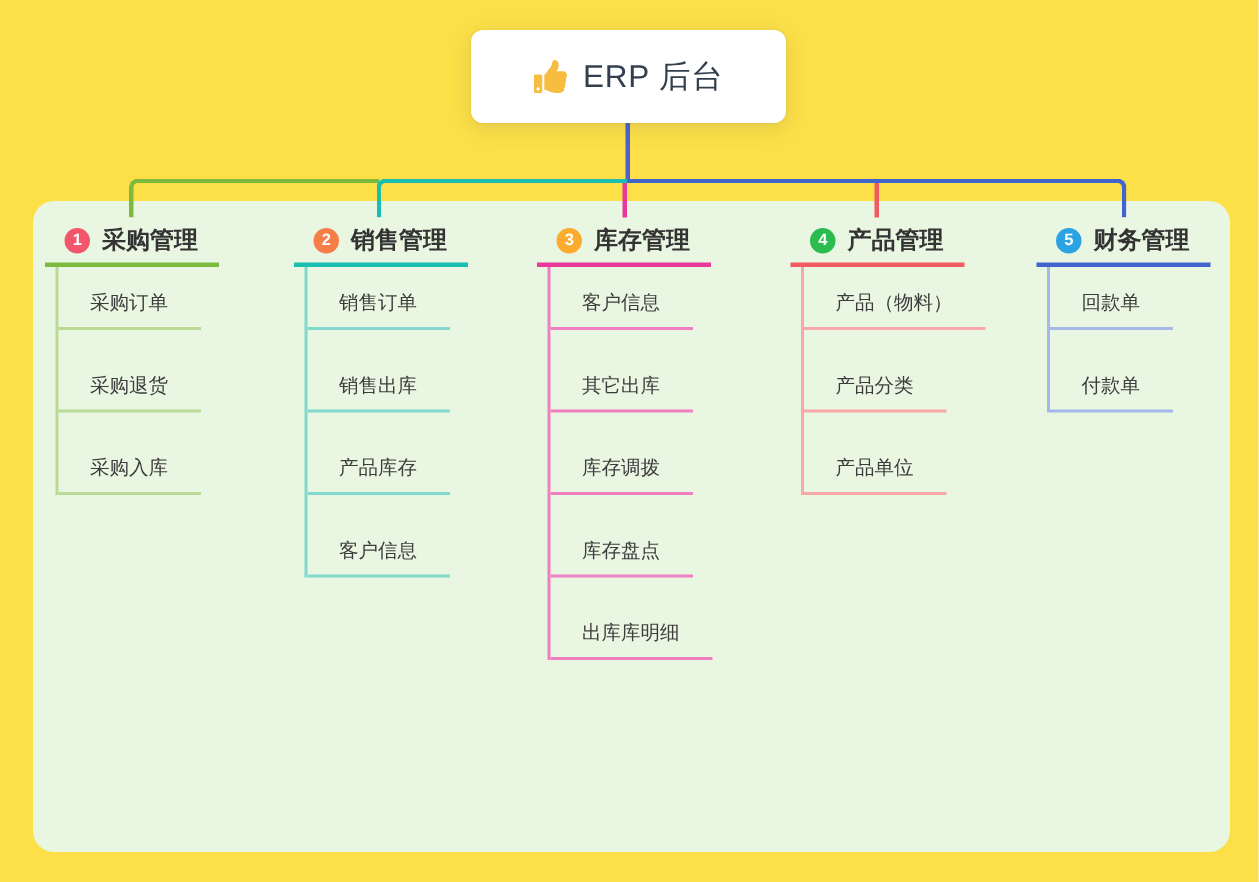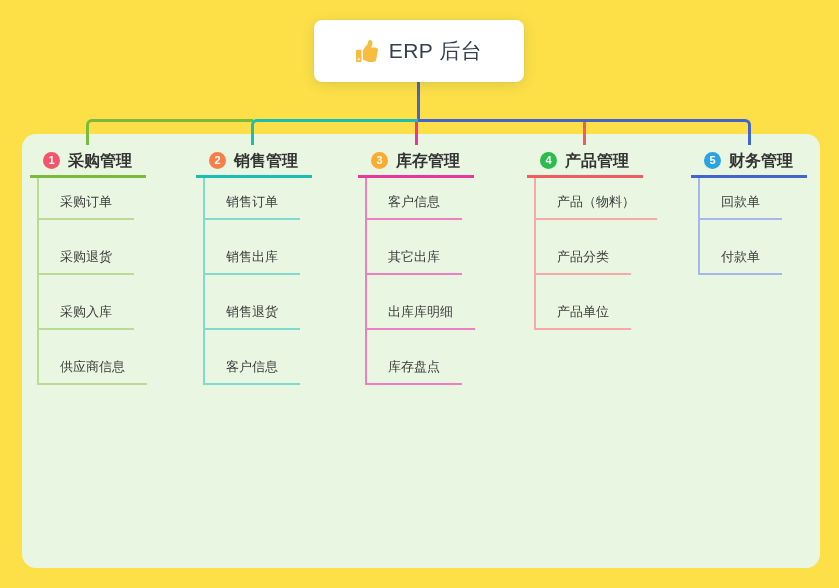--- a/index.html
+++ b/index.html
@@ -86,43 +86,40 @@
         </div>
 
         <div class="bitem">
           <span>采购退货</span>
         </div>
 
         <div class="bitem">
           <span>采购入库</span>
         </div>
 
-        <div class="bitem">
-          <span>供应商信息</span>
-        </div>
       </div>
   </div>
 
   <div class="branch br1" style="--badge: #f87e48; --line: #1abfb1; --subline: #83d9ce;">
     <div class="bheader">
       <span class="badge">2</span>
       <span class="btitle">销售管理</span>
     </div>
     <div class="bitems">
 
         <div class="bitem">
           <span>销售订单</span>
         </div>
 
         <div class="bitem">
           <span>销售出库</span>
         </div>
 
         <div class="bitem">
-          <span>销售退货</span>
+          <span>产品库存</span>
         </div>
 
         <div class="bitem">
           <span>客户信息</span>
         </div>
       </div>
   </div>
 
   <div class="branch br2" style="--badge: #fbab2e; --line: #e8389b; --subline: #f07fc1;">
     <div class="bheader">
@@ -134,27 +131,30 @@
 
         <div class="bitem">
           <span>客户信息</span>
         </div>
 
         <div class="bitem">
           <span>其它出库</span>
         </div>
 
 
-
         <div class="bitem">
-          <span>出库库明细</span>
+          <span>库存调拨</span>
         </div>
 
         <div class="bitem">
           <span>库存盘点</span>
+        </div>
+
+        <div class="bitem">
+          <span>出库库明细</span>
         </div>
       </div>
   </div>
 
   <div class="branch br3" style="--badge: #2cbb4e; --line: #f25b60; --subline: #f8a8a8;">
     <div class="bheader">
       <span class="badge">4</span>
       <span class="btitle">产品管理</span>
     </div>
     <div class="bitems">

